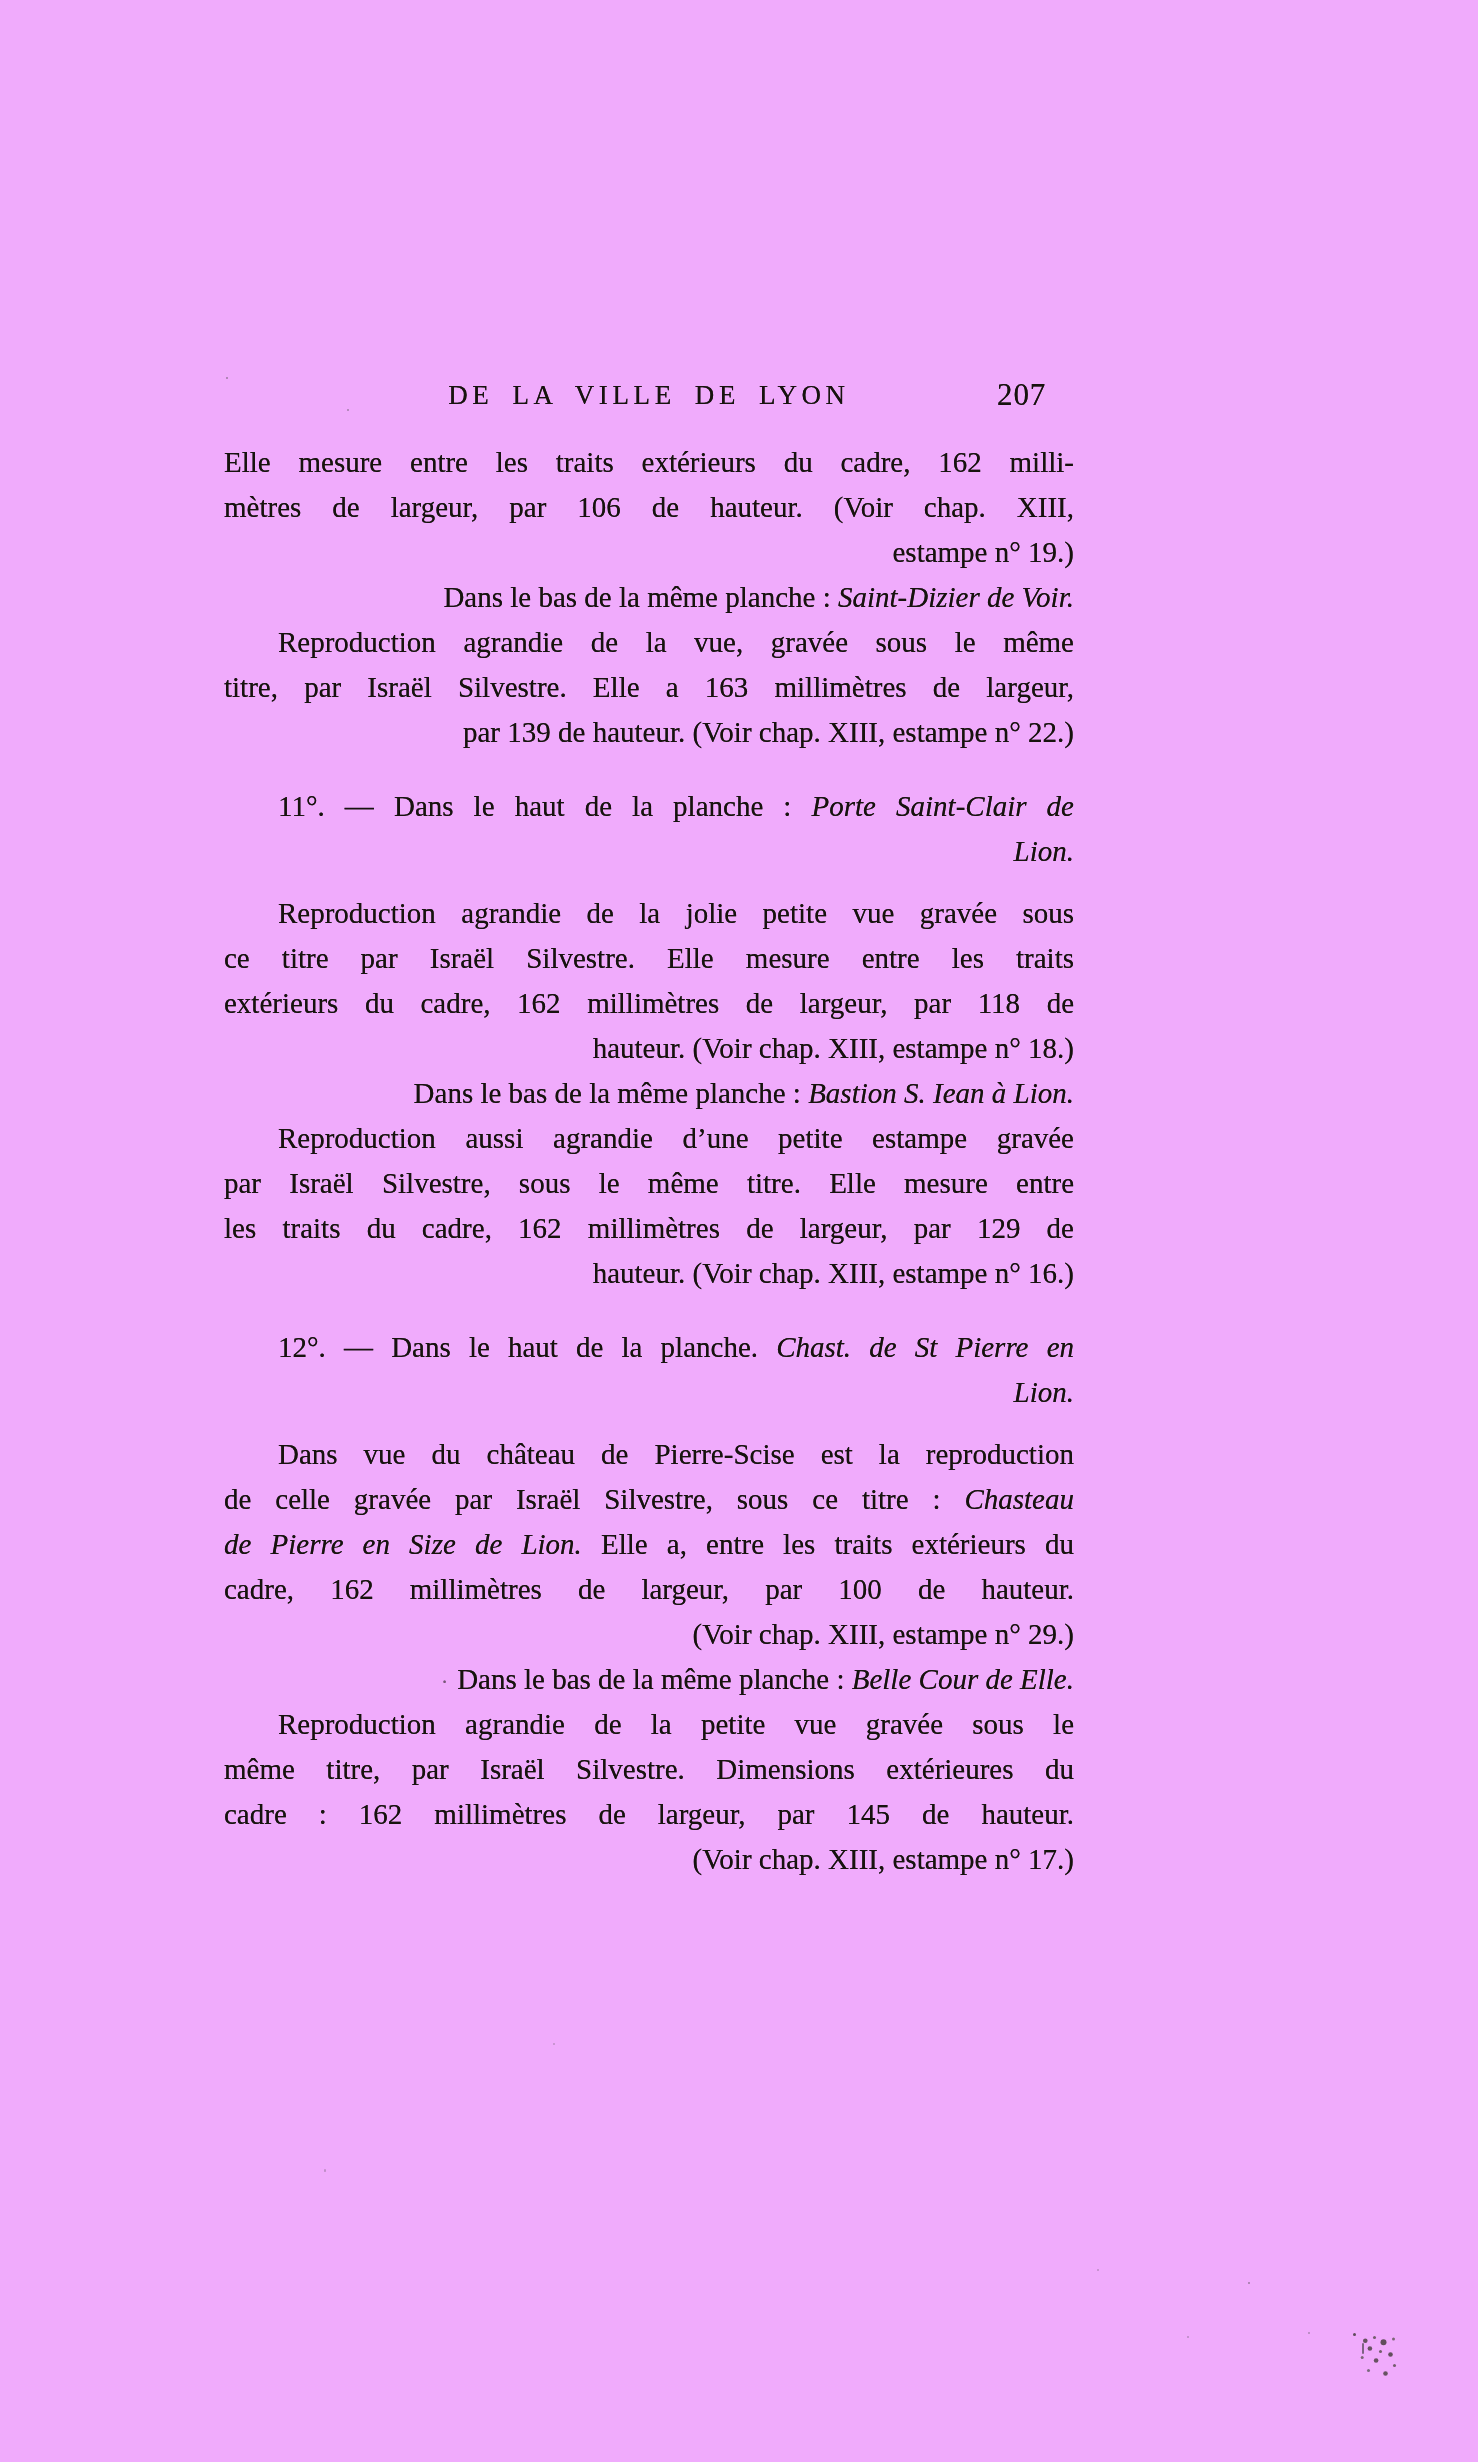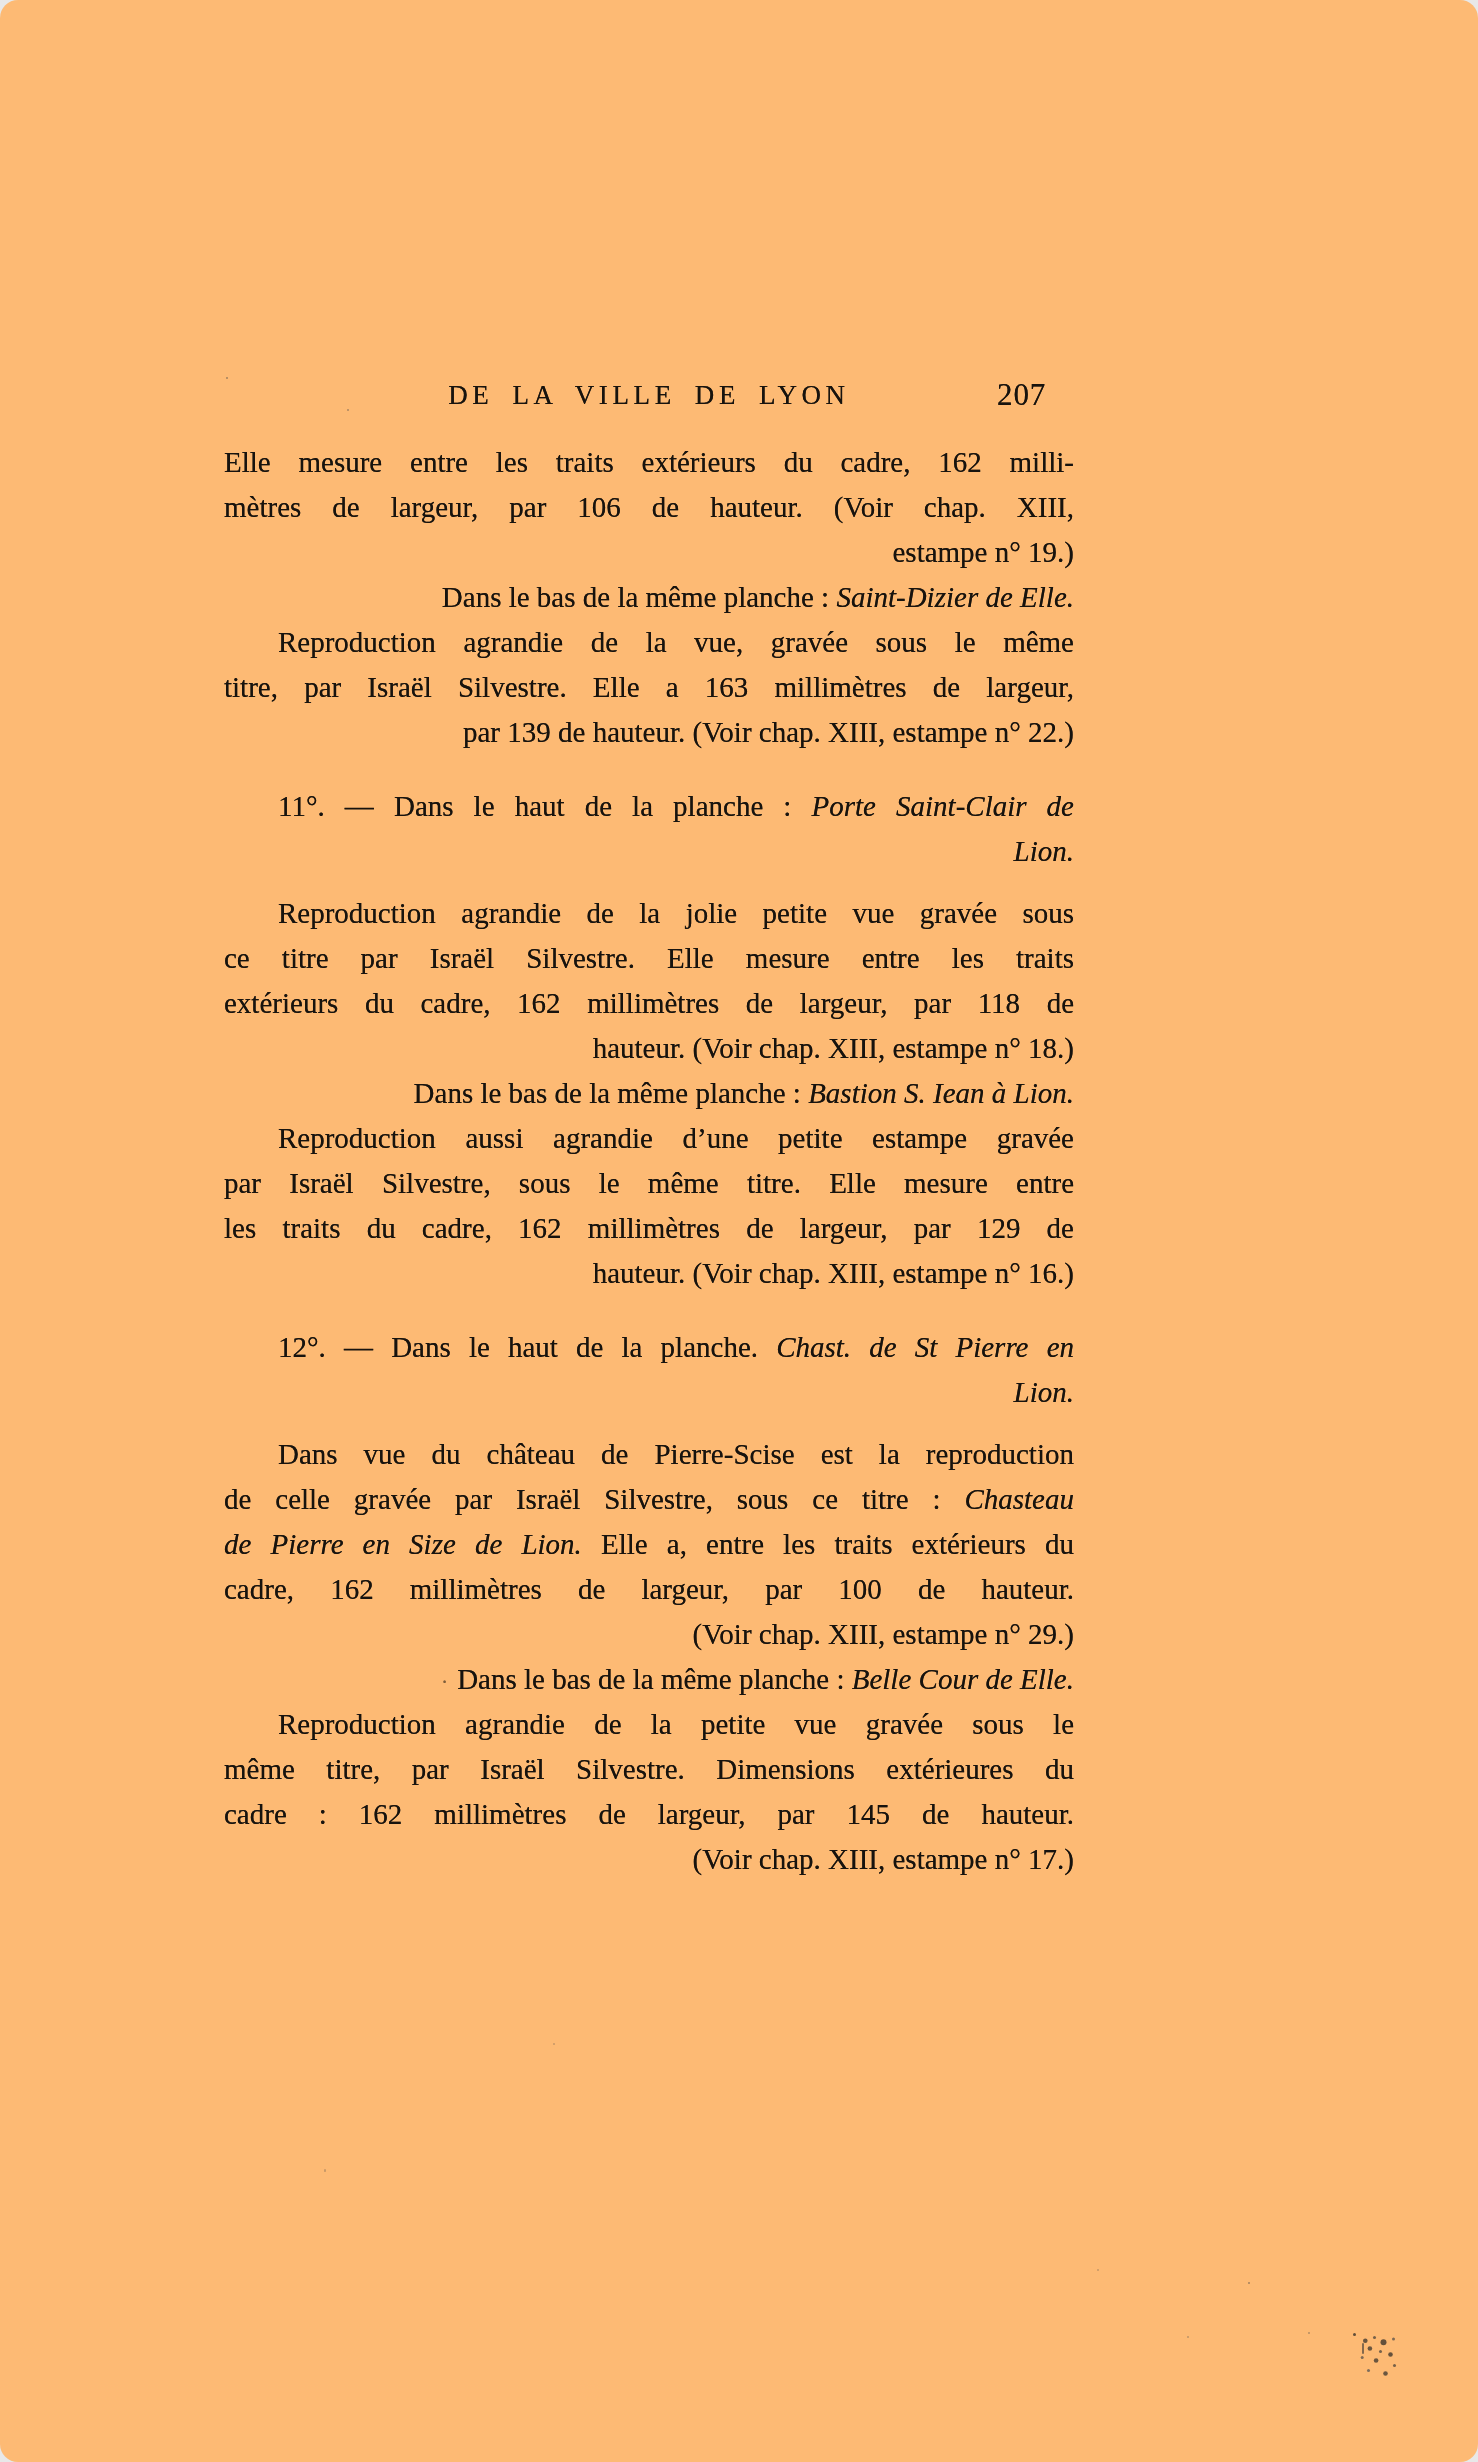--- a/index.html
+++ b/index.html
@@ -1,23 +1,22 @@
 <!DOCTYPE html>
 <html style="font-size:12.4px"><head>
 <meta charset="utf-8">
 <style>
   html,body{margin:0;padding:0;background:#e8e8e8;}
   .page{
     position:relative;
     width:1478px;height:2462px;
-    background:#fdba74;
+    background:#f0abfc;
     overflow:hidden;
     font-family:"Liberation Serif", serif;
     color:#17130e;
-    border-radius:18px;
   }
   .header{
     position:absolute;
     top:378px;left:224px;width:850px;height:36px;
   }
   .running-title{
     display:block;text-align:center;
     font-size:27px;line-height:34px;
     letter-spacing:4.6px;word-spacing:7.7px;
     color:#17130e;
@@ -98,21 +97,21 @@
     <span class="page-number">207</span>
   </div>
 
   <div class="text-block" id="text-block">
       <div class="para">
         <div class="line j"><span>Elle mesure entre les traits extérieurs du cadre, 162 milli-</span></div>
         <div class="line j"><span>mètres de largeur, par 106 de hauteur. (Voir chap. XIII,</span></div>
         <div class="line"><span>estampe n° 19.)</span></div>
       </div>
       <div class="para">
-        <div class="line ind"><span>Dans le bas de la même planche : </span><i>Saint-Dizier de Elle.</i></div>
+        <div class="line ind"><span>Dans le bas de la même planche : </span><i>Saint-Dizier de Voir.</i></div>
       </div>
       <div class="para">
         <div class="line j ind"><span>Reproduction agrandie de la vue, gravée sous le même</span></div>
         <div class="line j"><span>titre, par Israël Silvestre. Elle a 163 millimètres de largeur,</span></div>
         <div class="line"><span>par 139 de hauteur. (Voir chap. XIII, estampe n° 22.)</span></div>
       </div>
       <div class="para gap-lg">
         <div class="line j ind"><span>11°. — Dans le haut de la planche : </span><i>Porte Saint-Clair de</i></div>
         <div class="line"><i>Lion.</i></div>
       </div>

